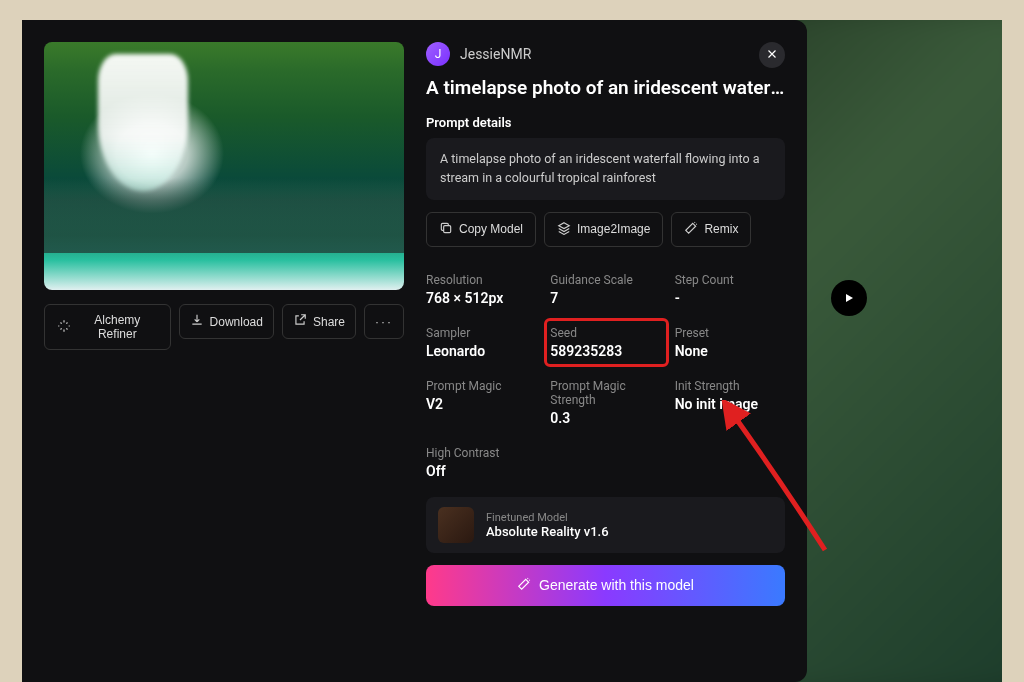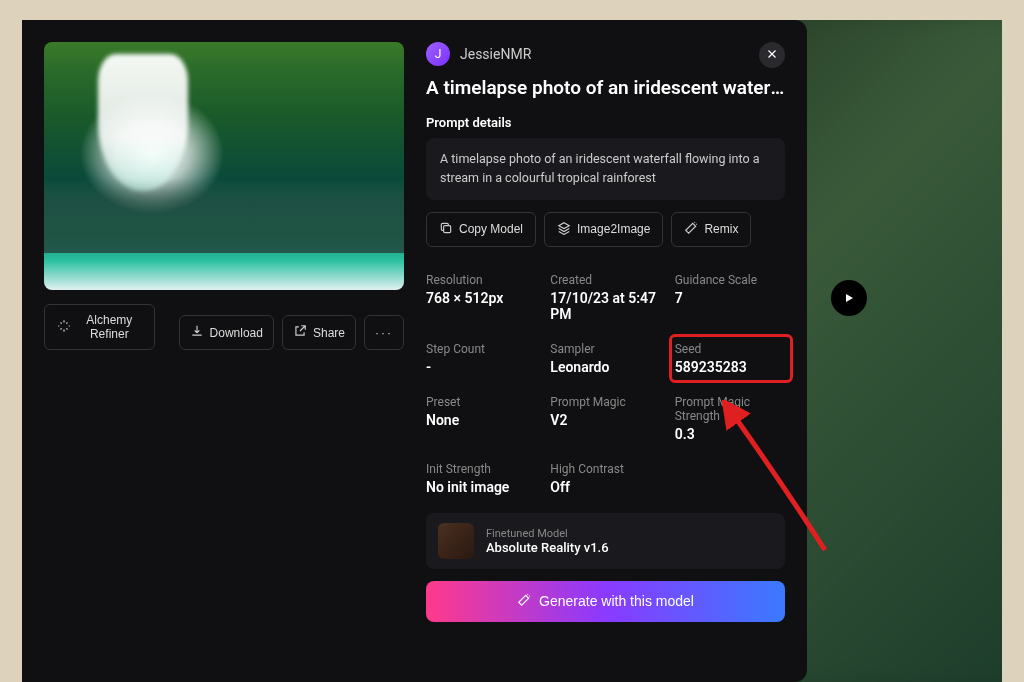--- a/index.html
+++ b/index.html
@@ -92,22 +92,22 @@
     left: 15%;
     width: 25%;
     height: 55%;
     background: linear-gradient(180deg, rgba(255,255,255,0.95) 0%, rgba(255,255,255,0.85) 60%, rgba(200,255,240,0.5) 100%);
     filter: blur(2px);
     border-radius: 20% 20% 50% 50%;
   }
   .img-actions {
     margin-top: 14px;
     display: flex;
-    gap: 12px;
-    align-items: flex-end;
+    gap: 4px;
+    align-items: flex-start;
   }
   .btn {
     background: transparent;
     border: 1px solid #333;
     color: #ddd;
     border-radius: 6px;
     padding: 8px 12px;
     font-size: 12px;
     cursor: pointer;
     display: flex;
@@ -333,24 +333,20 @@
           <span>Remix</span>
         </button>
       </div>
 
       <div class="meta-grid">
         <div class="meta-item">
           <div class="meta-label">Resolution</div>
           <div class="meta-value">768 × 512px</div>
         </div>
         <div class="meta-item">
-          <div class="meta-label">Created</div>
-          <div class="meta-value">17/10/23 at 5:47 PM</div>
-        </div>
-        <div class="meta-item">
           <div class="meta-label">Guidance Scale</div>
           <div class="meta-value">7</div>
         </div>
         <div class="meta-item">
           <div class="meta-label">Step Count</div>
           <div class="meta-value">-</div>
         </div>
         <div class="meta-item">
           <div class="meta-label">Sampler</div>
           <div class="meta-value">Leonardo</div>

